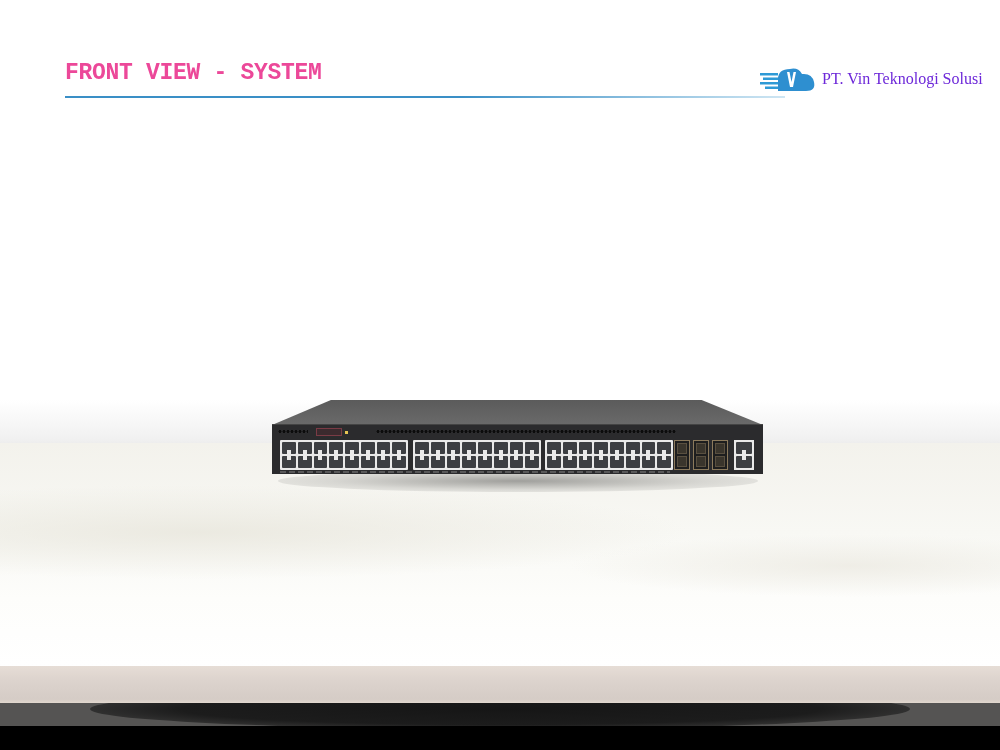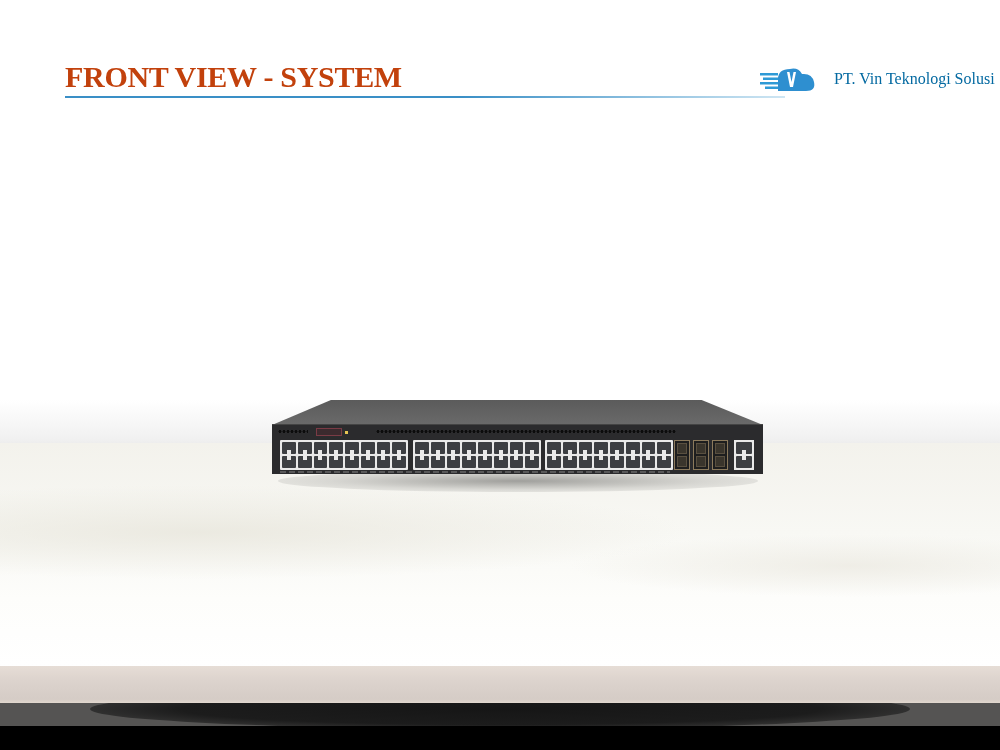--- a/index.html
+++ b/index.html
@@ -2,36 +2,36 @@
 <html><head>
   <meta charset="utf-8">
   <style>
     * { box-sizing: border-box; margin: 0; padding: 0; }
     html, body { width: 1000px; height: 750px; overflow: hidden; background: #ffffff; }
     body { position: relative; font-family: "Liberation Sans", sans-serif; }
 
     
     .slide-title {
       position: absolute; left: 65px; top: 60px;
-      font-family: Liberation Serif, serif;
-      font-weight: 700; font-size: 30px; letter-spacing: -0.3px;
-      color: #c2410c;
+      font-family: Liberation Mono, monospace;
+      font-weight: 700; font-size: 23px; letter-spacing: -0.3px;
+      color: #ec4899;
     }
     .title-rule {
       position: absolute; left: 65px; top: 96px; width: 720px; height: 2px;
       background: linear-gradient(to right, #3a8fc6 0%, #3a8fc6 55%, #cfe6f3 100%);
     }
     .logo {
       position: absolute; left: 760px; top: 64px; height: 30px;
       display: flex; align-items: center;
     }
     .logo-mark { width: 58px; height: 28px; position: relative; }
     .logo-text {
-      font-family: "Liberation Serif", serif; font-size: 16px; color: #0369a1;
-      margin-left: 16px; white-space: nowrap;
+      font-family: "Liberation Serif", serif; font-size: 16px; color: #6d28d9;
+      margin-left: 4px; white-space: nowrap;
     }
 
     
     .backdrop {
       position: absolute; left: 0; top: 400px; width: 1000px; height: 45px;
       background: linear-gradient(to bottom, #ffffff 0%, #f1f1f1 85%, #ececec 100%);
     }
     .shelf-top {
       position: absolute; left: 0; top: 443px; width: 1000px; height: 223px;
       background:

